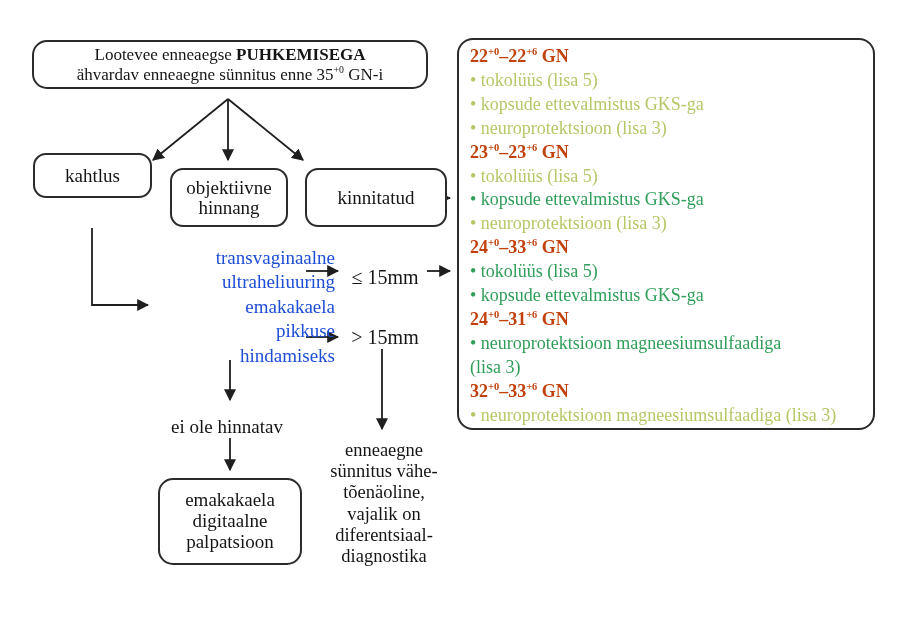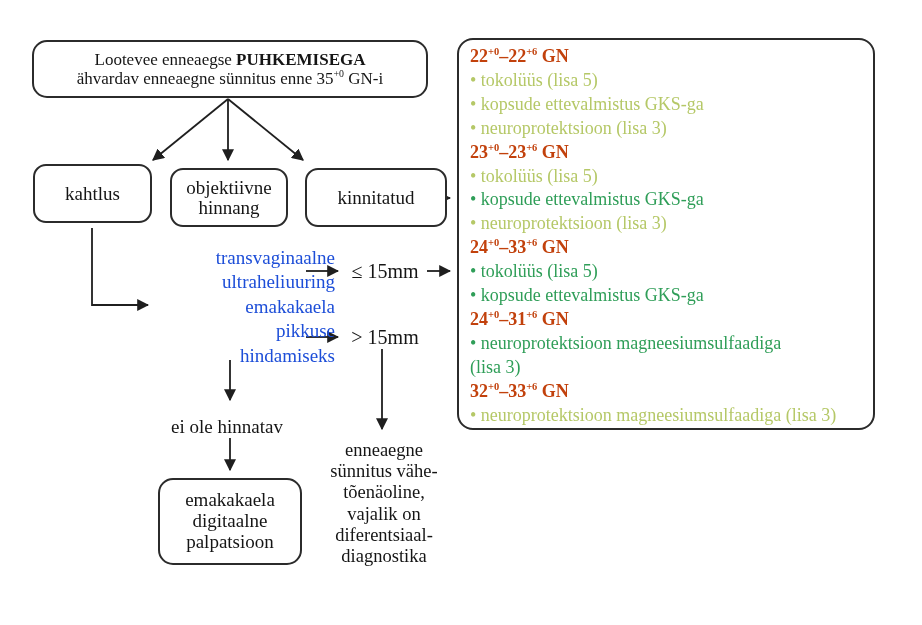--- a/index.html
+++ b/index.html
@@ -2,29 +2,29 @@
 <html><head>
 <meta charset="utf-8">
 <style>
   html,body{margin:0;padding:0;background:#fff;}
   #canvas{position:relative;width:922px;height:625px;background:#ffffff;overflow:hidden;
           font-family:"Liberation Serif","DejaVu Serif",serif;color:#151515;}
   svg.overlay{position:absolute;left:0;top:0;width:922px;height:625px;}
   .box{position:absolute;border:2px solid #2b2b2b;border-radius:13px;background:#fff;
        display:flex;flex-direction:column;align-items:center;justify-content:center;
        text-align:center;box-sizing:border-box;}
-  #top-box{left:32px;top:40px;width:396px;height:58px;font-size:17px;line-height:19.5px;border-radius:15px;}
+  #top-box{left:32px;top:40px;width:396px;height:49px;font-size:17px;line-height:19.5px;border-radius:15px;}
   #top-box b{font-weight:bold;}
-  #box-kahtlus{left:33px;top:164px;width:119px;height:59px;font-size:19px;}
+  #box-kahtlus{left:33px;top:153px;width:119px;height:45px;font-size:19px;}
   #box-objektiivne{left:170px;top:168px;width:118px;height:59px;font-size:19px;line-height:19.5px;}
   #box-kinnitatud{left:305px;top:168px;width:142px;height:59px;font-size:19px;}
   #ultrasound{position:absolute;left:135px;top:246px;width:200px;text-align:right;
               color:#1d4ed8;font-size:19px;line-height:24.4px;}
   .mmlabel{position:absolute;left:346px;width:78px;text-align:center;font-size:20px;line-height:24px;}
-  #label-le15{top:259px;}
+  #label-le15{top:265px;}
   #label-gt15{top:325px;}
   #label-notassessable{position:absolute;left:147px;top:416px;width:160px;text-align:center;
               font-size:19px;line-height:22px;}
   #palpation-box{left:158px;top:478px;width:144px;height:87px;font-size:19px;line-height:20.8px;border-radius:15px;}
   #unlikely{position:absolute;left:308px;top:440px;width:152px;text-align:center;
             font-size:18.5px;line-height:21.2px;}
   #right-panel{position:absolute;left:457px;top:38px;width:418px;height:392px;
                border:2px solid #2b2b2b;border-radius:16px;box-sizing:border-box;
                padding:5px 4px 0 11px;background:#fff;}
   .rp-line{font-size:18px;line-height:23.9px;white-space:nowrap;}

